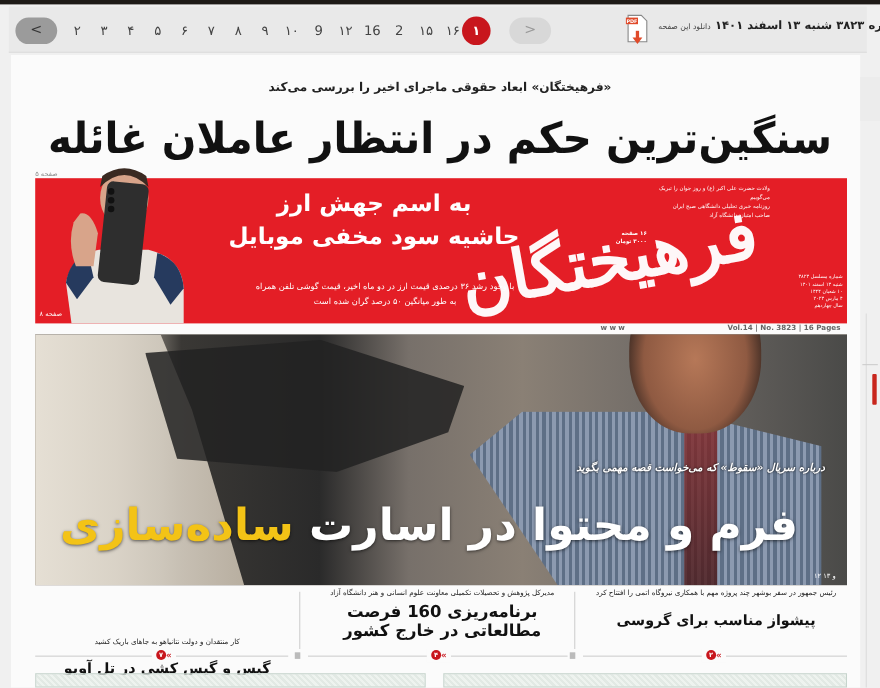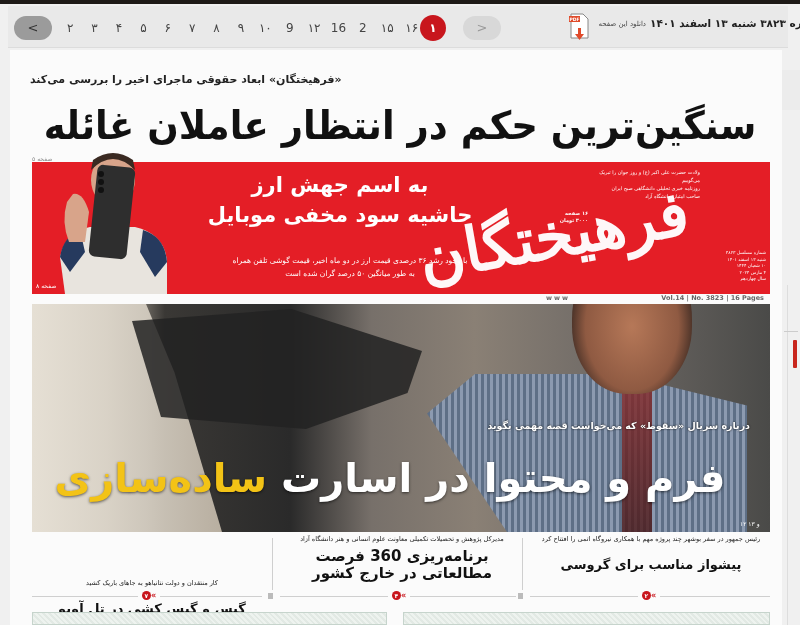--- a/index.html
+++ b/index.html
@@ -14,21 +14,21 @@
   .pdf-icon { position: absolute; left: 560px; top: 6px; width: 22px; height: 30px; }
   .dl-label { position: absolute; left: 586px; top: 14px; font-size: 7px; color: #444; direction: rtl; width: 52px; text-align: right; }
   .issue-info { position: absolute; left: 642px; top: 11px; font-size: 10.5px; color: #222; font-weight: bold; direction: rtl; white-space: nowrap; }
 
   .paper { position: absolute; left: 10px; top: 50px; width: 772px; height: 575px; background: #fbfbfb; }
   .grip { position: absolute; left: 782px; top: 70px; width: 18px; height: 40px; background: #ececec; }
   .scroll-track { position: absolute; left: 787px; top: 285px; width: 1px; height: 340px; background: #ddd; }
   .scroll-thumb { position: absolute; left: 793px; top: 340px; width: 4px; height: 28px; background: #c8261d; border-radius: 1px; }
   .pager-marker { position: absolute; left: 784px; top: 331px; width: 14px; height: 1px; background: #ccc; }
 
-  .kicker-top { position: absolute; left: 30px; top: 73px; width: 740px; text-align: left; font-size: 11px; color: #222; direction: rtl; font-weight: bold; }
+  .kicker-top { position: absolute; left: 30px; top: 73px; width: 740px; text-align: center; font-size: 11px; color: #222; direction: rtl; font-weight: bold; }
   .main-headline { position: absolute; left: 30px; top: 100px; width: 740px; text-align: center; font-size: 37px; font-weight: 900; color: #111; direction: rtl; letter-spacing: -1px; font-family: "DejaVu Sans", sans-serif; line-height: 56px; transform: scaleY(1.05); }
   .small-ref { position: absolute; left: 32px; top: 155px; font-size: 6px; color: #888; direction: rtl; }
 
   .red-band { position: absolute; left: 32px; top: 162px; width: 738px; height: 132px; background: #e41e26; }
   .phone-guy { position: absolute; left: 55px; top: 152px; width: 118px; height: 142px; }
   .ad-title { position: absolute; left: 170px; top: 170px; width: 340px; text-align: center; direction: rtl; color: #fff; font-weight: 900; font-size: 21px; line-height: 30px; }
   .ad-body { position: absolute; left: 190px; top: 254px; width: 320px; text-align: center; direction: rtl; color: #fff; font-size: 7.5px; line-height: 13px; }
   .ad-page { position: absolute; left: 36px; top: 282px; font-size: 6px; color: #fff; direction: rtl; }
   .mast-logo { position: absolute; left: 545px; top: 170px; width: 145px; height: 120px; color: #fff; font-size: 62px; font-weight: bold; direction: rtl; font-family: "DejaVu Serif", serif; line-height: 110px; text-align: left; transform: rotate(-10deg); transform-origin: center; opacity: 0.97; }
   .mast-tag { position: absolute; left: 580px; top: 168px; width: 120px; color: #fff; font-size: 5px; line-height: 8px; direction: rtl; text-align: right; }
@@ -38,21 +38,21 @@
   .mast-foot .www { position: absolute; left: 0; letter-spacing: 2px; }
   .mast-foot .vol { position: absolute; right: 2px; }
 
   .photo { position: absolute; left: 32px; top: 304px; width: 738px; height: 228px; overflow: hidden; background: #6d655c; }
   .photo .bg { position: absolute; left: 0; top: 0; width: 738px; height: 228px; background: linear-gradient(90deg, #d9d2c6 0%, #cfc6b8 10%, #3a3835 18%, #2a2a2a 35%, #77706a 46%, #8a8075 60%, #6f6a66 78%, #4a4a48 100%); }
   .photo .cloth { position: absolute; left: 0; top: 0; width: 190px; height: 228px; background: linear-gradient(90deg, #e6e0d5, #d3ccc0 60%, #bfb5a6); clip-path: polygon(0 0, 60% 0, 75% 30%, 100% 100%, 0 100%); opacity: 0.95; }
   .photo .gun { position: absolute; left: 100px; top: 5px; width: 290px; height: 120px; background: #222; clip-path: polygon(0 10%, 55% 0, 100% 35%, 95% 70%, 60% 100%, 10% 90%); opacity: 0.85; }
   .photo .shirt { position: absolute; left: 395px; top: 70px; width: 320px; height: 158px; background: repeating-linear-gradient(90deg, #5e6f86 0 3px, #8c9ab0 3px 6px); clip-path: polygon(15% 0, 60% 0, 100% 20%, 100% 100%, 25% 100%, 0 25%); }
   .photo .head { position: absolute; left: 540px; top: -60px; width: 120px; height: 150px; border-radius: 50% 50% 45% 45%; background: radial-gradient(ellipse at 50% 55%, #b67858 0%, #8f5a42 55%, #2b201c 80%); }
   .photo .scarf { position: absolute; left: 590px; top: 70px; width: 30px; height: 158px; background: linear-gradient(180deg, #8b2a2a, #4a1818); opacity: 0.8; }
-  .photo-kicker { position: absolute; left: 380px; top: 420px; width: 370px; text-align: right; direction: rtl; color: #fff; font-size: 9.5px; font-weight: bold; text-shadow: 0 0 2px #000; }
+  .photo-kicker { position: absolute; left: 380px; top: 420px; width: 370px; text-align: right; direction: rtl; color: #fff; font-size: 9.5px; font-weight: bold; text-shadow: 0 0 2px #000; font-style: italic; }
   .photo-headline { position: absolute; left: 40px; top: 446px; width: 700px; text-align: center; direction: rtl; font-size: 40px; font-weight: 700; color: #fff; text-shadow: 0 1px 3px rgba(0,0,0,0.6); line-height: 64px; }
   .photo-headline .hl { color: #f3c316; }
   .photo-pages { position: absolute; left: 740px; top: 520px; color: #fff; font-size: 6px; }
 
   .cols { position: absolute; left: 32px; top: 534px; width: 738px; height: 60px; }
   .col { position: absolute; top: 0; height: 60px; direction: rtl; text-align: center; }
   .col .kick { font-size: 6.5px; color: #222; line-height: 10px; white-space: nowrap; }
   .col .head { font-size: 13px; font-weight: 900; color: #111; line-height: 22px; }
   .col .head.two { font-size: 15px; line-height: 17px; }
   .col1 { left: 500px; width: 238px; }
@@ -164,21 +164,21 @@
 <div class="photo-headline"><span>فرم و محتوا در اسارت</span> <span class="hl">ساده‌سازی</span></div>
 <div class="photo-pages">۱۲ و ۱۳</div>
 
 <div class="cols">
   <div class="col col1">
     <div class="kick">رئیس جمهور در سفر بوشهر چند پروژه مهم با همکاری نیروگاه اتمی را افتتاح کرد</div>
     <div class="head" style="margin-top:10px">پیشواز مناسب برای گروسی</div>
   </div>
   <div class="col col2">
     <div class="kick">مدیرکل پژوهش و تحصیلات تکمیلی معاونت علوم انسانی و هنر دانشگاه آزاد</div>
-    <div class="head two" style="margin-top:4px">برنامه‌ریزی 360 فرصت</div>
+    <div class="head two" style="margin-top:4px">برنامه‌ریزی 160 فرصت</div>
     <div class="head two">مطالعاتی در خارج کشور</div>
   </div>
   <div class="col col3">
     <div class="kick">کار منتقدان و دولت نتانیاهو به جاهای باریک کشید</div>
     <div class="head" style="margin-top:10px">گیس و گیس کشی در تل آویو</div>
   </div>
 </div>
 <div class="vsep" style="left:272px"></div>
 <div class="vsep" style="left:522px"></div>
 

